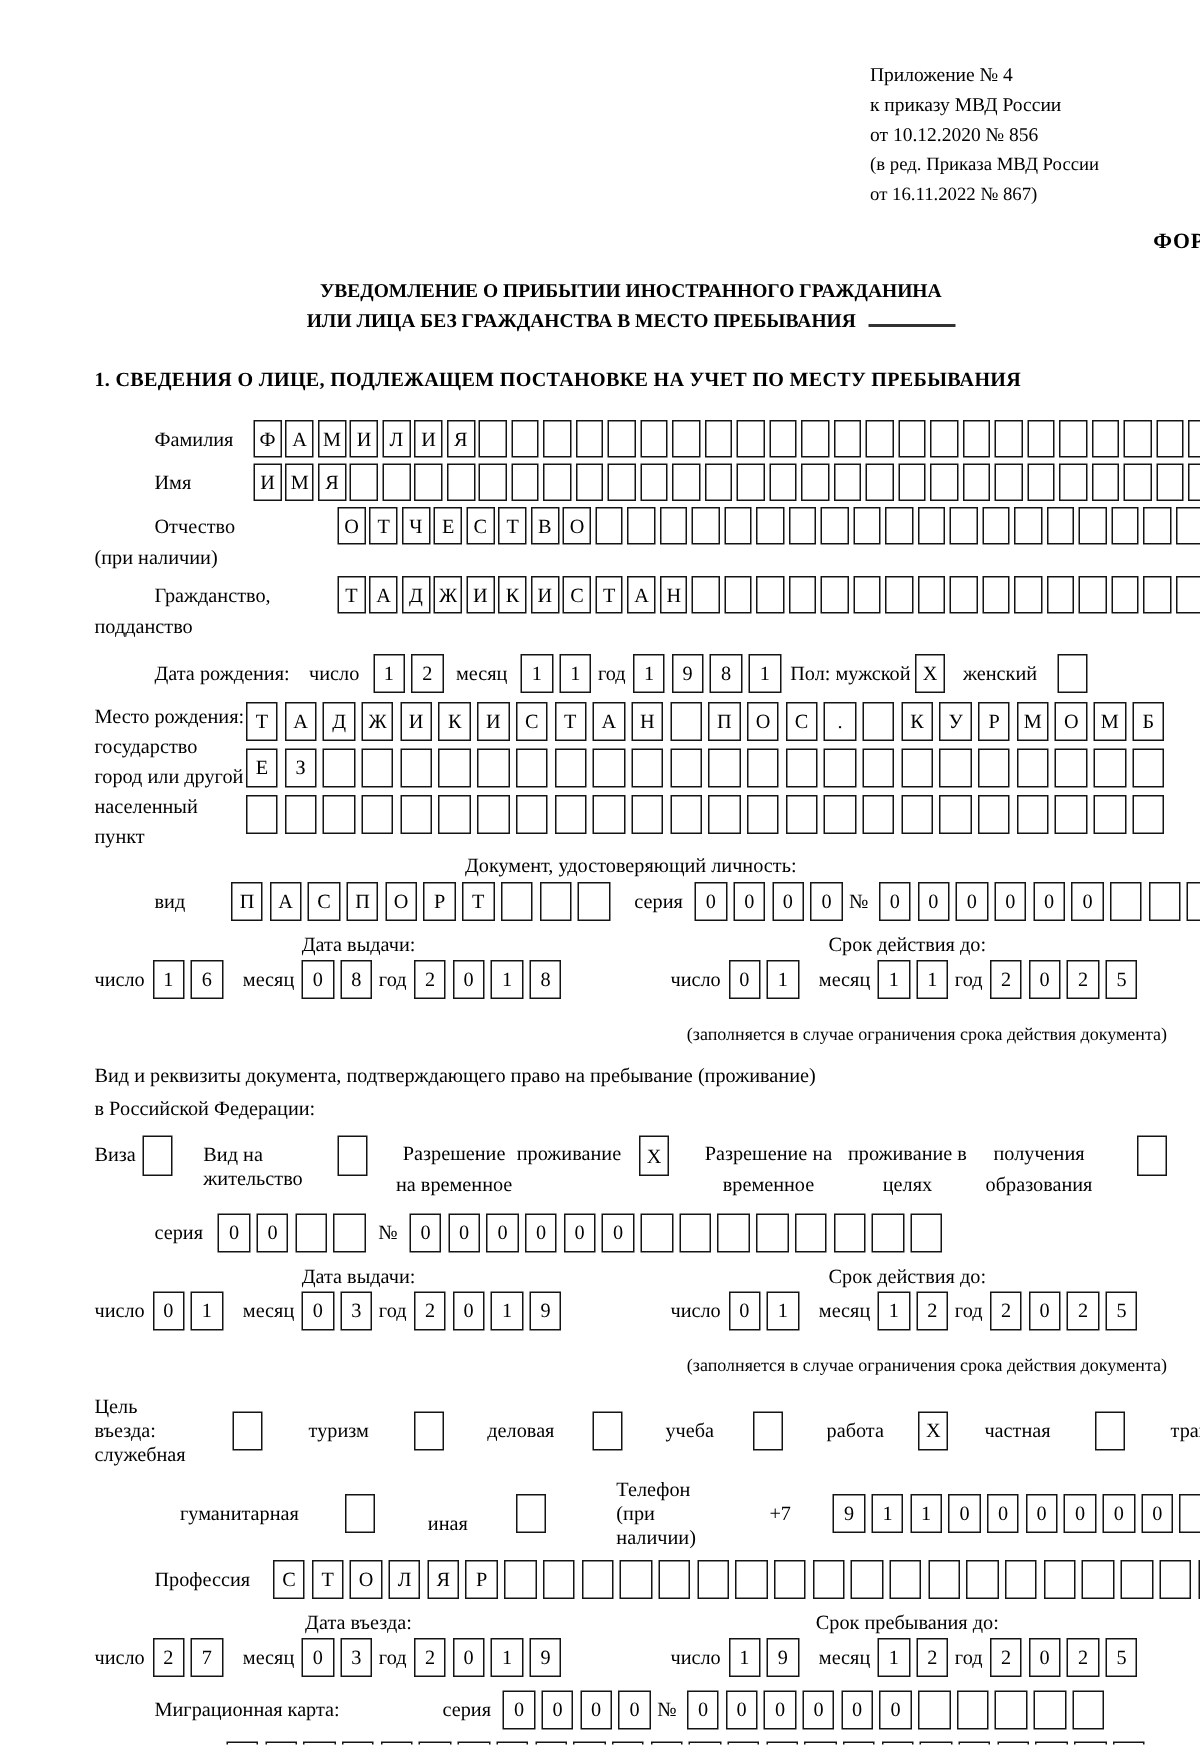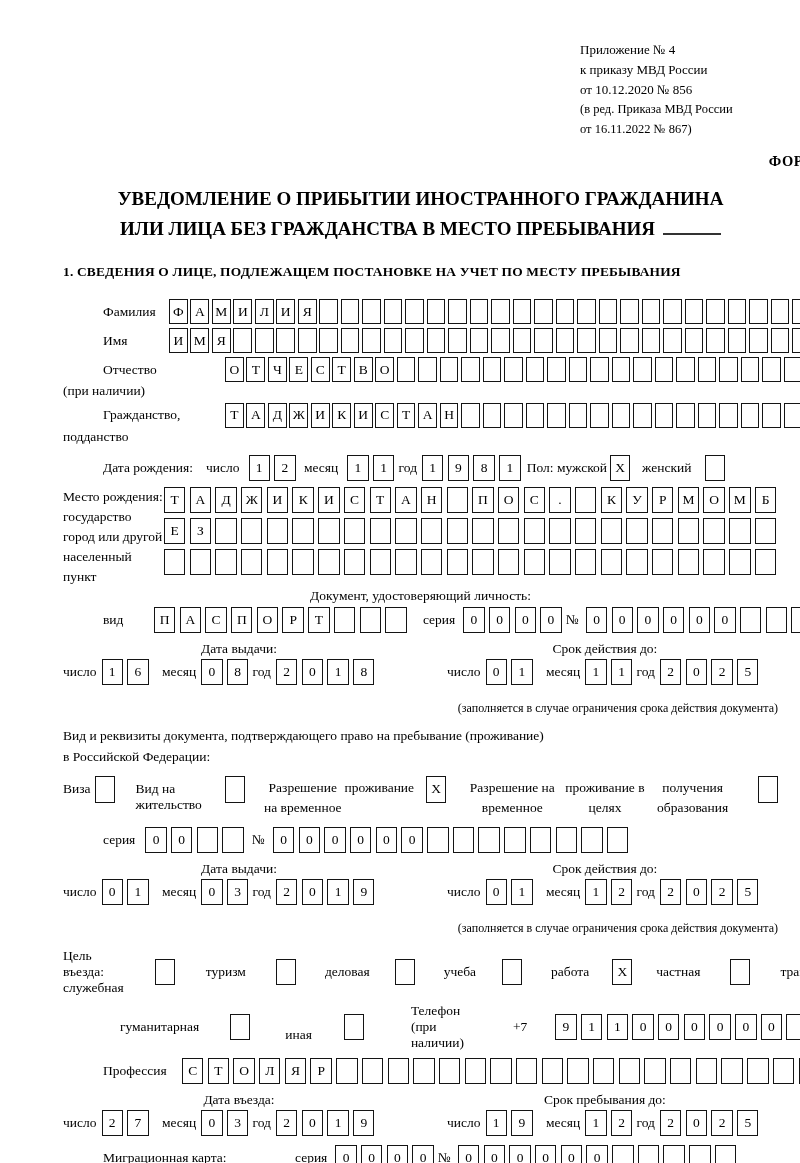--- a/index.html
+++ b/index.html
@@ -9,21 +9,21 @@
     font-family: "Liberation Serif", "DejaVu Serif", serif;
     color: #000; font-size: 13.5px;
   }
   .page { position: relative; width: 800px; height: 1113px; padding: 40px 22px 12px 63px; }
 
   
   .annex { margin-left: 517px; font-size: 13px; line-height: 1.55; }
   .annex .amend { font-size: 12.5px; }
   .form-word { margin-left: 517px; text-align: right; width: 248px; font-weight: bold; font-size: 14.5px; margin-top: 14px; letter-spacing: .5px; }
 
-  .title { text-align: center; font-weight: bold; font-size: 19px; line-height: 1.55; margin-top: 14px; }
+  .title { text-align: center; font-weight: bold; font-size: 13px; line-height: 1.55; margin-top: 14px; }
   .title-underline { display: inline-block; width: 58px; border-bottom: 2px solid #333; height: 12px; margin-left: 8px; }
   .sec-heading { font-weight: bold; font-size: 13.4px; margin-top: 21px; letter-spacing: .2px; }
 
   .row { display: flex; align-items: center; margin-left: 40px; }
   .lblcol { flex: 0 0 auto; }
   .w66 { width: 66px; } .w122 { width: 122px; } .w101 { width: 101px; } .w150 { width: 150px; }
 
   .cells { display: inline-flex; flex-wrap: nowrap; }
   .cell {
     flex: 0 0 auto; display: inline-flex; align-items: center; justify-content: center;

